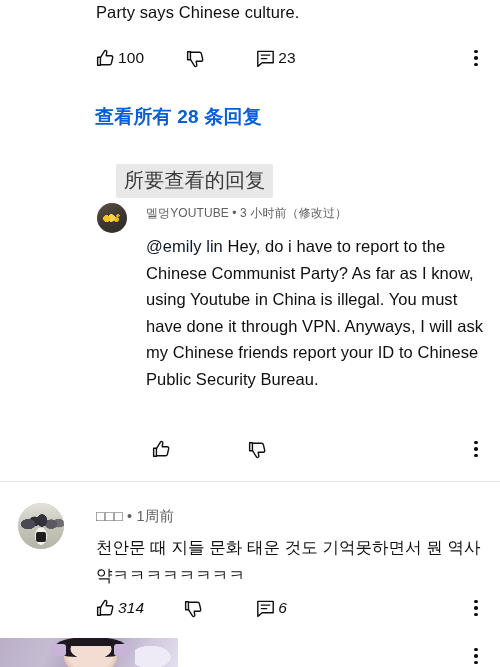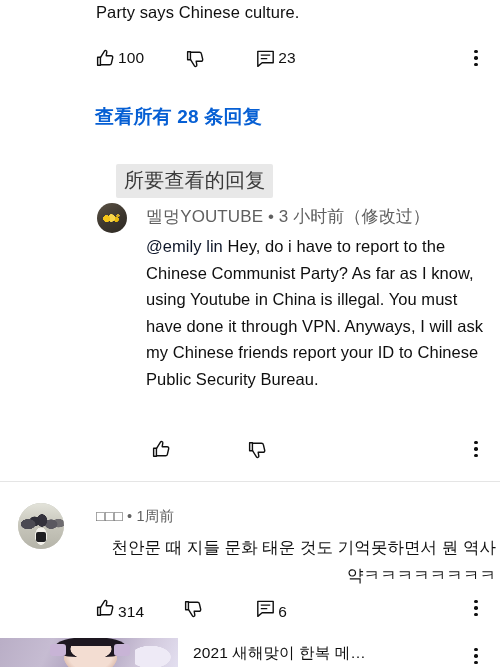--- a/index.html
+++ b/index.html
@@ -6,21 +6,21 @@
   html, body {
     width: 500px;
     height: 667px;
     background: #ffffff;
     font-family: "Liberation Sans", "DejaVu Sans", sans-serif;
     overflow: hidden;
   }
   body { position: relative; }
 
   
-  .row { display: flex; align-items: flex-end; }
+  .row { display: flex; align-items: center; font-style: italic; }
 
   .kebab {
     width: 24px; height: 24px;
     display: flex; flex-direction: column;
     align-items: center; justify-content: center;
     gap: 3px;
     cursor: pointer;
     flex: none;
   }
   .kebab i {
@@ -102,21 +102,21 @@
     background:
       radial-gradient(circle at 32% 52%, #f5c518 0 3.4px, transparent 3.6px),
       radial-gradient(circle at 48% 50%, #f7d54a 0 3.6px, transparent 3.8px),
       radial-gradient(circle at 64% 54%, #e8b90d 0 2.6px, transparent 2.8px),
       radial-gradient(circle at 70% 42%, #cfa92c 0 1.6px, transparent 1.8px),
       linear-gradient(150deg, #5b5245 0%, #3c362e 55%, #2e2a24 100%);
   }
   #reply-meta {
     position: absolute;
     left: 146px; top: 50px;
-    font-size: 17px;
+    font-size: 12px;
     color: #606060;
     letter-spacing: .1px;
     white-space: nowrap;
   }
   #reply-body {
     position: absolute;
     left: 146px; top: 78px;
     width: 340px;
     font-size: 16.5px;
     line-height: 26.5px;
@@ -173,21 +173,20 @@
     text-align: right;
   }
   #c2-body {
     position: absolute;
     left: 96px; top: 45px;
     width: 400px;
     font-size: 16.5px;
     line-height: 28px;
     color: #0f0f0f;
     letter-spacing: .05px;
-    text-align: right;
   }
   #c2-actions {
     position: absolute;
     left: 92px; top: 107px;
     display: flex; align-items: center;
   }
   #c2-actions .gap-a { width: 36px; }
   #c2-actions .gap-b { width: 46px; }
   #c2-kebab { position: absolute; right: 12px; top: 108px; }
 
@@ -386,19 +385,18 @@
 </div>
 
 <div id="video-card">
   <div id="video-thumb">
     <div class="face"></div>
     <div class="hair"></div>
     <div class="hp-l"></div>
     <div class="hp-r"></div>
     <div class="blob"></div>
   </div>
-  <div id="video-title">2021 새해맞이 한복 메…</div>
   <div class="kebab" id="video-kebab">
     <i></i>
       <i></i>
       <i></i>
   </div>
 </div>
 
 </body></html>

